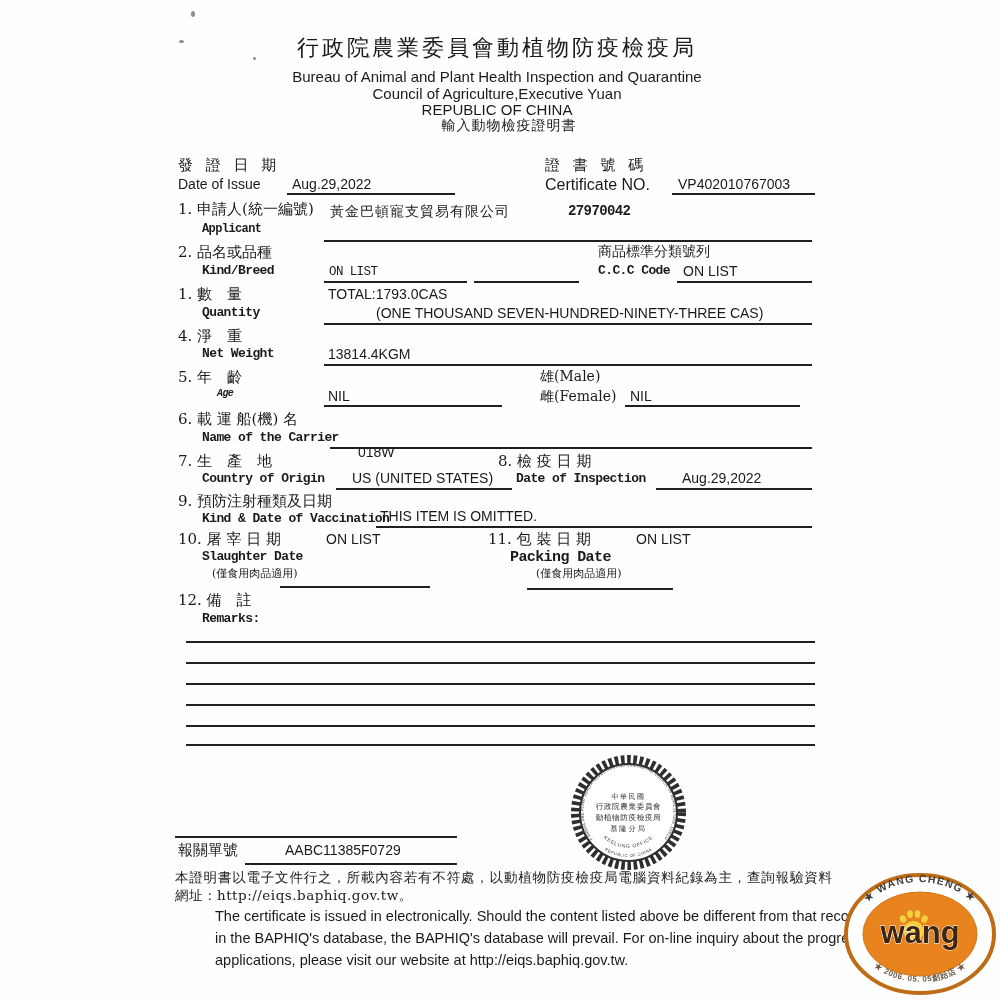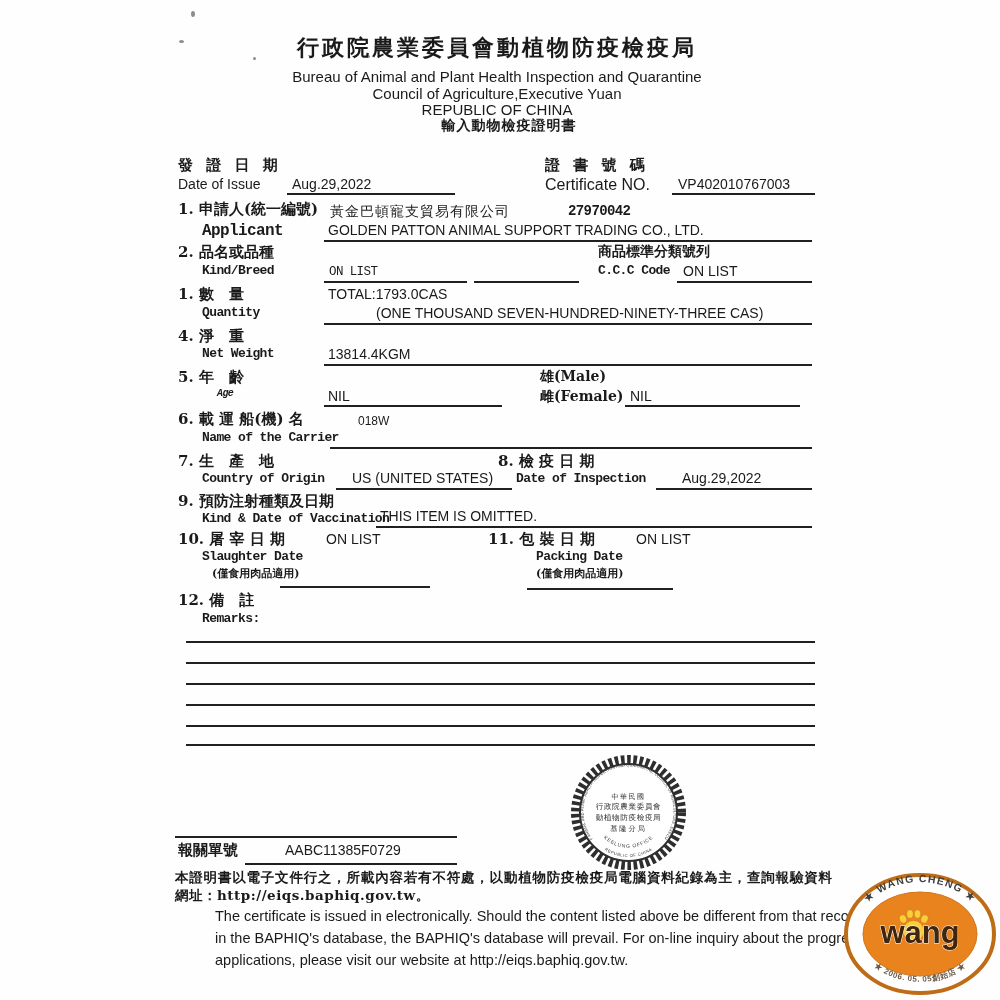--- a/index.html
+++ b/index.html
@@ -1,20 +1,20 @@
 <!DOCTYPE html>
 <html><head>
 <meta charset="utf-8">
 <style>
   html,body{margin:0;padding:0;}
   body{background:#ffffff;}
   .page{position:relative;width:1000px;height:1000px;background:#fefefe;overflow:hidden;
         font-family:"Liberation Sans",sans-serif;color:#161616;}
   .abs{position:absolute;white-space:nowrap;color:#1a1a1a;}
-  .zh{font-family:"DejaVu Serif",serif;font-weight:700;}
+  .zh{font-family:"DejaVu Serif",serif;font-weight:400;}
   .zhv{font-family:"DejaVu Serif",serif;font-weight:400;}
   .mono{font-family:"Liberation Mono",monospace;letter-spacing:-0.6px;font-weight:600;}
   .sans{font-family:"Liberation Sans",sans-serif;}
   .rule{position:absolute;height:2px;background:#202020;}
   .fleck{position:absolute;background:#8d8d8d;border-radius:50%;}
   .para{white-space:normal;margin-left:40px;}
   .ctr{left:0;width:994px;text-align:center;}
 </style>
 </head>
 <body>
@@ -38,22 +38,21 @@
   <div class="rule" style="left:287px;top:193px;width:168px;"></div>
 
   <div class="abs zh" style="left:545px;top:156px;font-size:15px;letter-spacing:4px;">證 書 號 碼</div>
   <div class="abs sans" style="left:545px;top:176px;font-size:16px;">Certificate NO.</div>
   <div class="abs sans" style="left:678px;top:176px;font-size:14px;">VP402010767003</div>
   <div class="rule" style="left:672px;top:193px;width:143px;"></div>
 
   <div class="abs zh" style="left:178px;top:200px;font-size:15px;">1. 申請人(統一編號)</div>
   <div class="abs zhv" style="left:330px;top:203px;font-size:14px;letter-spacing:1px;">黃金巴頓寵支貿易有限公司</div>
   <div class="abs mono" style="left:568px;top:203px;font-size:14px;">27970042</div>
-  <div class="abs mono" style="left:202px;top:222px;font-size:16px;">Applicant</div>
-  <div class="abs sans" style="left:328px;top:222px;font-size:14px;">GOLDEN PATTON ANIMAL SUPPORT TRADING CO., LTD.</div>
+  <div class="abs mono" style="left:202px;top:222px;font-size:12px;">Applicant</div>
   <div class="rule" style="left:324px;top:240px;width:488px;"></div>
 
   <div class="abs zh" style="left:178px;top:243px;font-size:15px;">2. 品名或品種</div>
   <div class="abs zh" style="left:598px;top:243px;font-size:14px;">商品標準分類號列</div>
   <div class="abs mono" style="left:202px;top:263px;font-size:13px;">Kind/Breed</div>
   <div class="abs mono" style="left:329px;top:265px;font-size:12.5px;font-weight:400;">ON LIST</div>
   <div class="rule" style="left:324px;top:281px;width:143px;"></div>
   <div class="rule" style="left:474px;top:281px;width:105px;"></div>
   <div class="abs mono" style="left:598px;top:263px;font-size:13px;font-weight:700;">C.C.C Code</div>
   <div class="abs sans" style="left:683px;top:263px;font-size:14px;">ON LIST</div>
@@ -74,21 +73,21 @@
   <div class="abs zh" style="left:540px;top:368px;font-size:14px;">雄(Male)</div>
   <div class="abs mono" style="left:217px;top:388px;font-size:10px;font-style:italic;">Age</div>
   <div class="abs sans" style="left:328px;top:388px;font-size:14px;">NIL</div>
   <div class="rule" style="left:324px;top:405px;width:178px;"></div>
   <div class="abs zh" style="left:540px;top:388px;font-size:14px;">雌(Female)</div>
   <div class="abs sans" style="left:630px;top:388px;font-size:14px;">NIL</div>
   <div class="rule" style="left:625px;top:405px;width:175px;"></div>
 
   <div class="abs zh" style="left:178px;top:410px;font-size:15px;">6. 載 運 船(機) 名</div>
   <div class="abs mono" style="left:202px;top:430px;font-size:13px;">Name of the Carrier</div>
-  <div class="abs sans" style="left:358px;top:414px;font-size:12px;">018W</div>
+  <div class="abs sans" style="left:358px;top:444px;font-size:14px;">018W</div>
   <div class="rule" style="left:330px;top:447px;width:482px;"></div>
 
   <div class="abs zh" style="left:178px;top:452px;font-size:15px;">7. 生　產　地</div>
   <div class="abs zh" style="left:498px;top:452px;font-size:15px;">8. 檢 疫 日 期</div>
   <div class="abs mono" style="left:202px;top:471px;font-size:13px;">Country of Origin</div>
   <div class="abs sans" style="left:352px;top:470px;font-size:14px;">US (UNITED STATES)</div>
   <div class="rule" style="left:336px;top:488px;width:176px;"></div>
   <div class="abs mono" style="left:516px;top:471px;font-size:13px;">Date of Inspection</div>
   <div class="abs sans" style="left:682px;top:470px;font-size:14px;">Aug.29,2022</div>
   <div class="rule" style="left:656px;top:488px;width:156px;"></div>
@@ -96,21 +95,21 @@
   <div class="abs zh" style="left:178px;top:492px;font-size:15px;">9. 預防注射種類及日期</div>
   <div class="abs mono" style="left:202px;top:511px;font-size:13px;">Kind &amp; Date of Vaccination</div>
   <div class="abs sans" style="left:380px;top:508px;font-size:14px;">THIS ITEM IS OMITTED.</div>
   <div class="rule" style="left:376px;top:526px;width:436px;"></div>
 
   <div class="abs zh" style="left:178px;top:530px;font-size:15px;">10. 屠 宰 日 期</div>
   <div class="abs sans" style="left:326px;top:531px;font-size:14px;">ON LIST</div>
   <div class="abs zh" style="left:488px;top:530px;font-size:15px;">11. 包 裝 日 期</div>
   <div class="abs sans" style="left:636px;top:531px;font-size:14px;">ON LIST</div>
   <div class="abs mono" style="left:202px;top:549px;font-size:13px;">Slaughter Date</div>
-  <div class="abs mono" style="left:510px;top:549px;font-size:13px;margin-left:26px;">Packing Date</div>
+  <div class="abs mono" style="left:510px;top:549px;font-size:15px;">Packing Date</div>
   <div class="abs zh" style="left:212px;top:566px;font-size:11px;">(僅食用肉品適用)</div>
   <div class="abs zh" style="left:536px;top:566px;font-size:11px;">(僅食用肉品適用)</div>
   <div class="rule" style="left:280px;top:586px;width:150px;"></div>
   <div class="rule" style="left:527px;top:588px;width:146px;"></div>
 
   <div class="abs zh" style="left:178px;top:591px;font-size:15px;">12. 備　註</div>
   <div class="abs mono" style="left:202px;top:611px;font-size:13px;">Remarks:</div>
 
   <div class="rule" style="left:186px;top:641px;width:629px;"></div>
   <div class="rule" style="left:186px;top:662px;width:629px;"></div>

